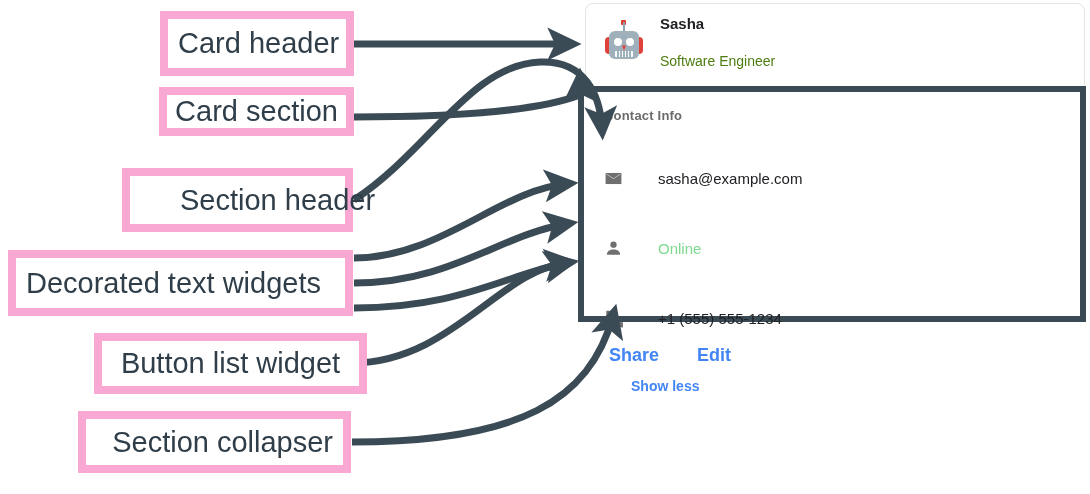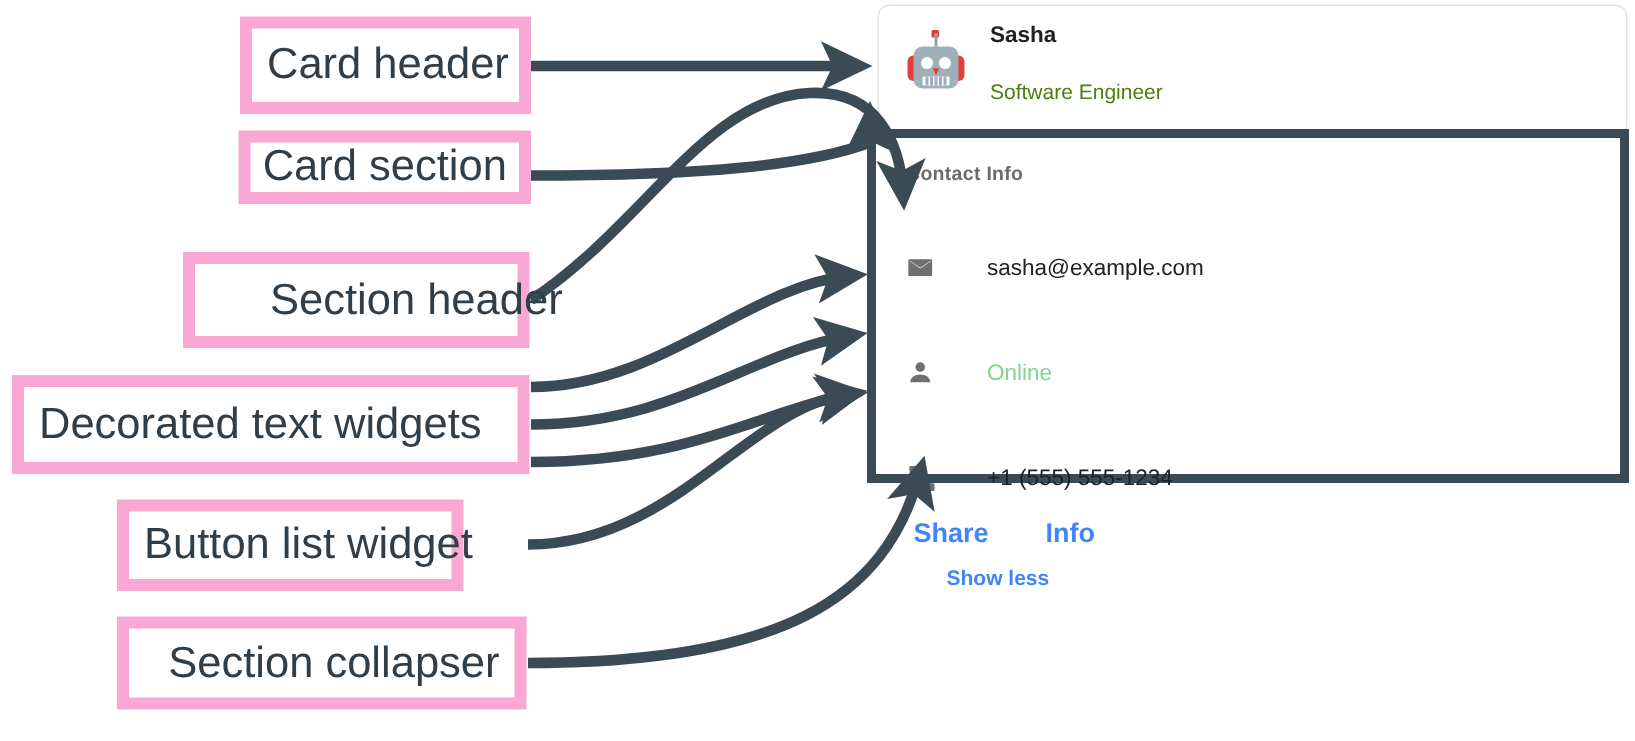--- a/index.html
+++ b/index.html
@@ -23,21 +23,21 @@
     line-height:1;
     white-space:nowrap;
     z-index:6;
   }
   .label-box span{display:block;padding:0 10px;}
 
   #lbl-card-header   {left:160px;top:11px; width:194px;height:65px; justify-content:flex-start;}
   #lbl-card-section  {left:159px;top:87px; width:195px;height:49px; justify-content:center;}
   #lbl-section-header{left:122px;top:168px;width:231px;height:64px; justify-content:flex-start;padding-left:40px;}
   #lbl-decorated     {left:8px;  top:250px;width:345px;height:66px; justify-content:flex-start;}
-  #lbl-button-list   {left:78px; top:333px;width:231px;height:61px; }
+  #lbl-button-list   {left:94px; top:333px;width:273px;height:61px; justify-content:center;}
   #lbl-collapser     {left:78px; top:411px;width:273px;height:62px; justify-content:flex-end;}
 
   
   #arrows{position:absolute;left:0;top:0;width:1090px;height:494px;z-index:4;}
 
   
   #card{
     position:absolute;left:585px;top:3px;width:500px;height:88px;
     box-sizing:border-box;
     background:#fff;
@@ -158,21 +158,21 @@
         <span class="ico">
           <svg width="19" height="19" viewBox="0 0 24 24">
               <path fill="#6f6f6f" d="M6.6 10.8c1.8 3.5 4.6 6.3 8.1 8.1l2.7-2.7c.35-.35.85-.45 1.3-.3 1.4.47 2.9.72 4.45.72.7 0 1.25.55 1.25 1.25V22c0 .7-.55 1.25-1.25 1.25C11.6 23.25 2.75 14.4 2.75 3.45 2.75 2.75 3.3 2.2 4 2.2H8.2c.7 0 1.25.55 1.25 1.25 0 1.55.25 3.05.72 4.45.14.45.04.95-.3 1.3z"></path>
             </svg>
         </span>
         <span class="val">+1 (555) 555-1234</span>
       </div>
 
       <div class="btnrow">
         <span class="linkbtn">Share</span>
-        <span class="linkbtn">Info</span>
+        <span class="linkbtn">Edit</span>
       </div>
 
       <div class="collapser">
         <span class="linkbtn">Show less</span>
       </div>
     </div>
   </div>
 
   <svg id="arrows" viewBox="0 0 1090 494" width="1090" height="494">
     <defs>

